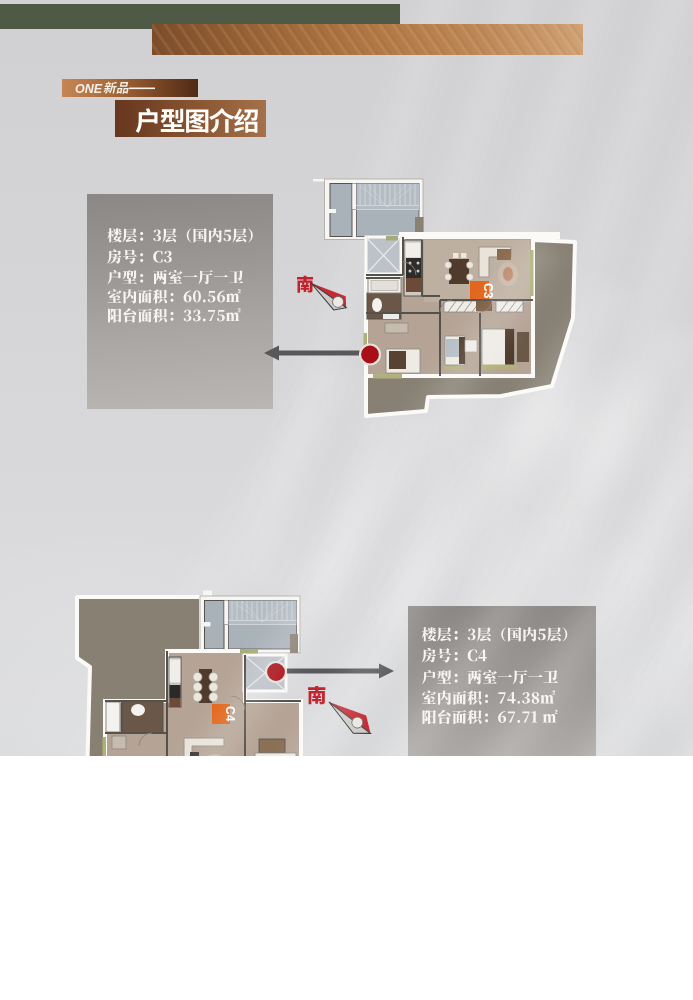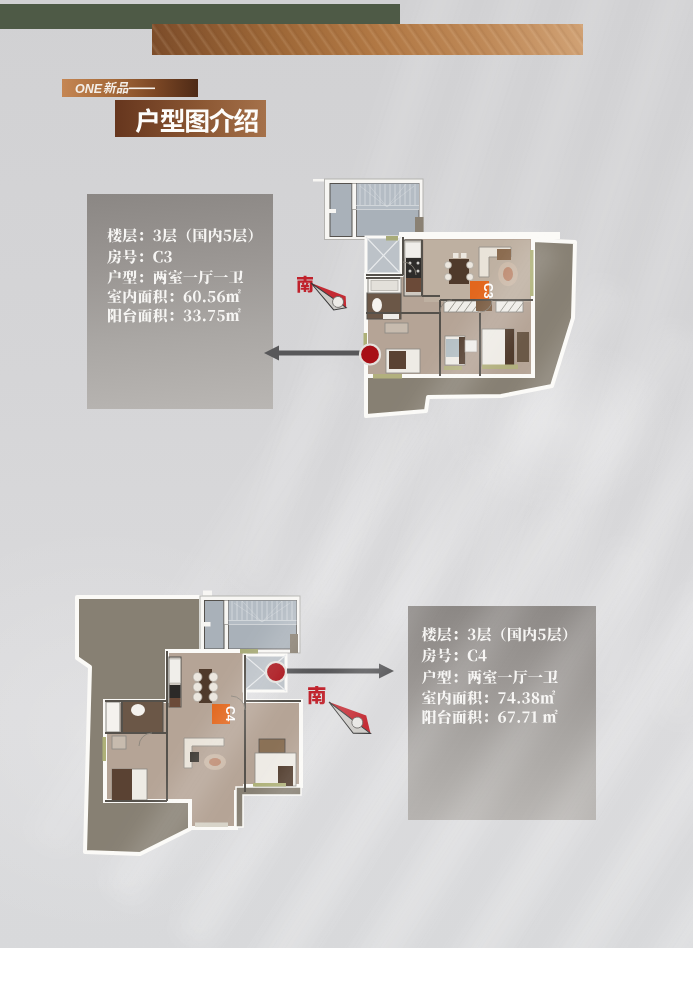--- a/index.html
+++ b/index.html
@@ -1,15 +1,15 @@
 <!DOCTYPE html>
 <html><head><meta charset="utf-8">
 <style>
 html,body{margin:0;padding:0;}
-#pg{position:relative;width:693px;height:948px;overflow:hidden;
+#pg{position:relative;width:693px;height:756px;overflow:hidden;
  background:linear-gradient(180deg,#d1d1d3 0%,#d5d5d7 40%,#dbdbdd 75%,#d8d9db 100%);
  font-family:"Liberation Sans", sans-serif;}
 .abs{position:absolute;}
 </style></head><body>
 <div id="pg">
 
 <div class="abs" style="left:330px;top:-80px;width:560px;height:760px;transform:rotate(18deg);
  background:repeating-linear-gradient(90deg, rgba(255,255,255,0) 0px, rgba(255,255,255,0.15) 26px, rgba(255,255,255,0) 52px, rgba(255,255,255,0) 74px);
  filter:blur(10px);"></div>
 

